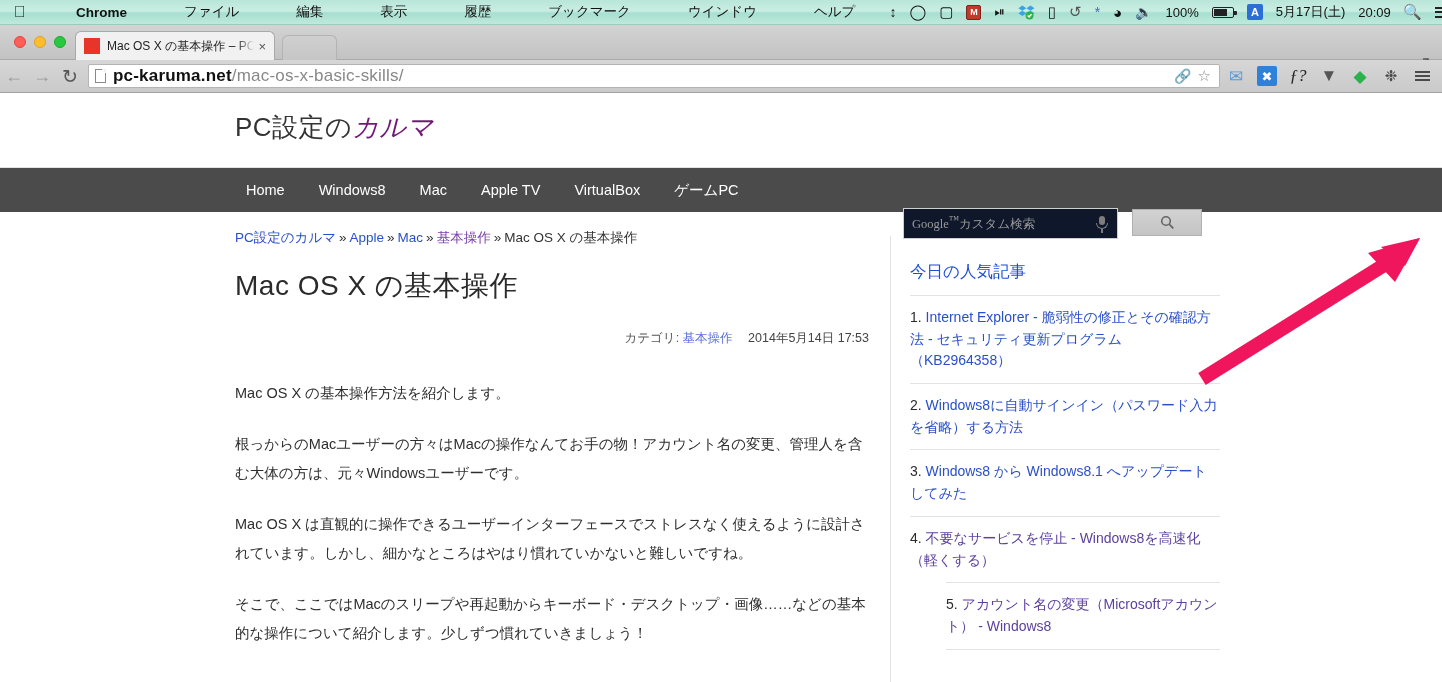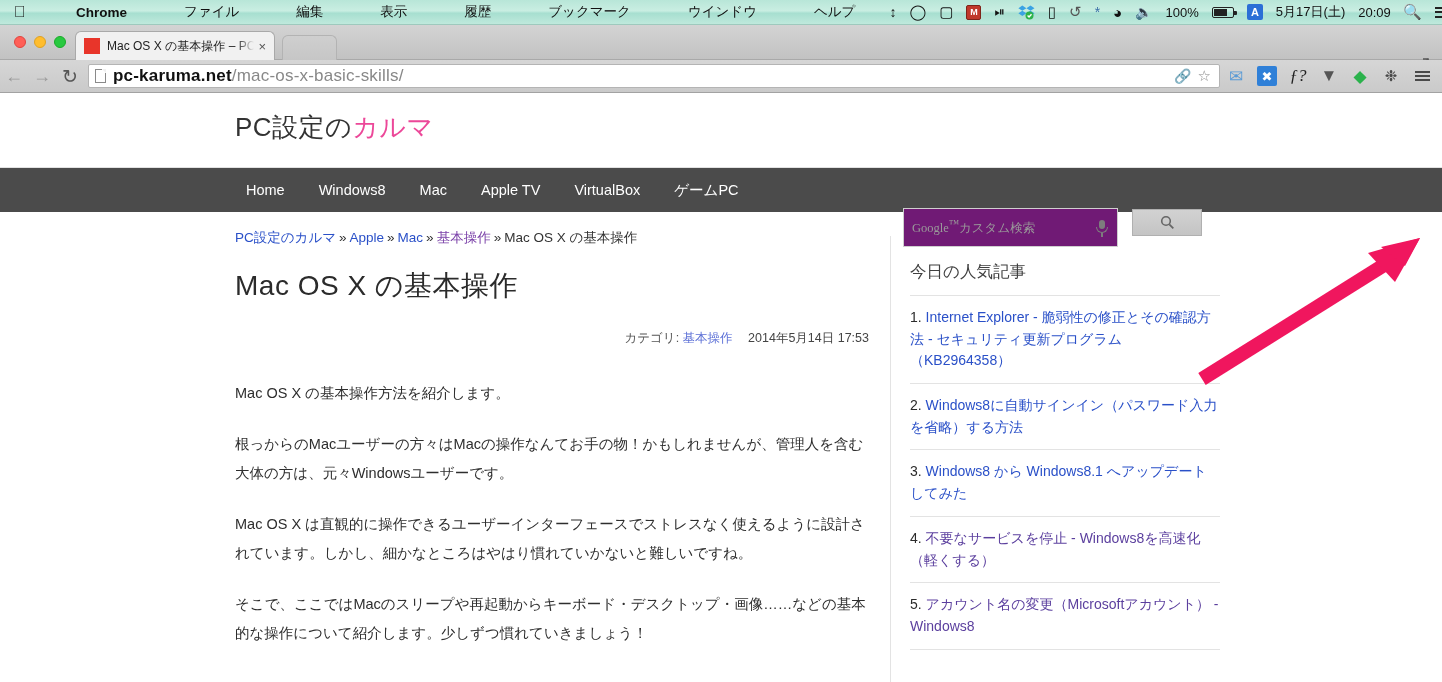--- a/index.html
+++ b/index.html
@@ -105,25 +105,25 @@
   .ext.feedly { color: #2bb24c; font-size: 17px; }
   .ext.bug { color: #4a4a4a; font-size: 15px; }
   .ext.menu { flex-direction: column; gap: 2px; }
   .ext.menu span { display: block; width: 15px; height: 2px; background: #4a4a4a;}
 
   
   .page { position: absolute; top: 94px; left: 0; width: 1442px; height: 588px; background: #fff; overflow: hidden;}
 
   .site-header { height: 74px; position: relative; border-bottom: 1px solid #e2e2e2;}
   .site-title { position: absolute; left: 235px; top: 16px; font-size: 26px; color: #333; letter-spacing: .5px;}
-  .site-title .accent { color: #ec4899; }
+  .site-title .accent { color: #701a75; font-style: italic; }
 
   .searchbox {
-    position: absolute; left: 903px; top: 114px; width: 215px; height: 39px;
-    border: 1px solid #cfcfcf; background: #701a75; display: flex; align-items: center; padding: 0 8px;
+    position: absolute; left: 903px; top: 114px; width: 215px; height: 31px;
+    border: 1px solid #cfcfcf; background: #0f172a; display: flex; align-items: center; padding: 0 8px;
   }
   .searchbox .ph { font-size: 12.5px; color: #9a9a9a; font-family: "Liberation Serif", serif;}
   .searchbox .ph .g { font-family: "Liberation Serif", serif; }
   .searchbox .ph .jp { font-family: "Liberation Sans", sans-serif; }
   .mic { margin-left: auto; width: 14px; height: 18px; position: relative;}
   .mic .cap { position: absolute; left: 4px; top: 1px; width: 6px; height: 9px; border-radius: 3px; background: #7d7d7d;}
   .mic .arc { position: absolute; left: 1px; top: 8px; width: 12px; height: 6px; border: 1.5px solid #7d7d7d; border-top: none; border-radius: 0 0 7px 7px;}
   .mic .stem { position: absolute; left: 6.2px; top: 14px; width: 1.6px; height: 4px; background: #7d7d7d;}
   .search-btn {
     position: absolute; left: 1132px; top: 115px; width: 70px; height: 27px;
@@ -148,24 +148,24 @@
   .article-title { font-size: 28px; color: #2b2b2b; font-weight: normal; letter-spacing: .5px;}
   .meta { text-align: right; font-size: 12.5px; color: #555; margin-top: 25px;}
   .meta a { color: #5b6fd6; text-decoration: none; }
   .meta .date { margin-left: 12px; color: #444; margin-top: 8px; }
   .article-body { margin-top: 32px; font-size: 14.5px; color: #2e2e2e; line-height: 2.0; }
   .article-body p { margin-bottom: 22px; }
 
   .col-divider { position: absolute; left: 890px; top: 24px; width: 1px; height: 511px; background: #e3e3e3; }
 
   .sidebar { position: absolute; left: 910px; top: 49px; width: 310px; }
-  .sidebar h2 { font-size: 16.5px; color: #404040; font-weight: normal; padding-bottom: 12px; }
+  .sidebar h2 { font-size: 16.5px; color: #1d4ed8; font-weight: normal; padding-bottom: 12px; }
   .pop-list { list-style: none; }
   .pop-list li { border-top: 1px solid #e3e3e3; padding: 11px 0 11px 0; font-size: 14px; line-height: 1.55; color: #2a50c8;}
-  .pop-list li:last-child { border-bottom: 1px solid #e3e3e3; }
+  .pop-list li:last-child { border-bottom: 1px solid #e3e3e3; margin-left: 36px; }
   .pop-list .num { color: #2b2b2b; }
   .pop-list a { color: #2a50c8; text-decoration: none; }
   .pop-list a.visited { color: #5b3f9e; text-align: center; }
 
   
   .arrow-layer { position: absolute; left: 0; top: 0; width: 1442px; height: 682px; pointer-events: none; }
 </style>
 </head>
 <body>
 
@@ -313,21 +313,21 @@
 
     <div class="main-col">
       <h1 class="article-title">Mac OS X の基本操作</h1>
       <div class="meta">
         <span>カテゴリ:</span>
         <a>基本操作</a>
         <span class="date">2014年5月14日 17:53</span>
       </div>
       <div class="article-body">
         <p>Mac OS X の基本操作方法を紹介します。</p>
-        <p>根っからのMacユーザーの方々はMacの操作なんてお手の物！かもしれませんが、管理人を含む大体の方は、元々Windowsユーザーです。</p>
+        <p>根っからのMacユーザーの方々はMacの操作なんてお手の物！アカウント名の変更、管理人を含む大体の方は、元々Windowsユーザーです。</p>
         <p>Mac OS X は直観的に操作できるユーザーインターフェースでストレスなく使えるように設計されています。しかし、細かなところはやはり慣れていかないと難しいですね。</p>
         <p>そこで、ここではMacのスリープや再起動からキーボード・デスクトップ・画像……などの基本的な操作について紹介します。少しずつ慣れていきましょう！</p>
       </div>
     </div>
 
     <div class="col-divider"></div>
 
     <div class="sidebar">
       <h2>今日の人気記事</h2>
       <ul class="pop-list">

